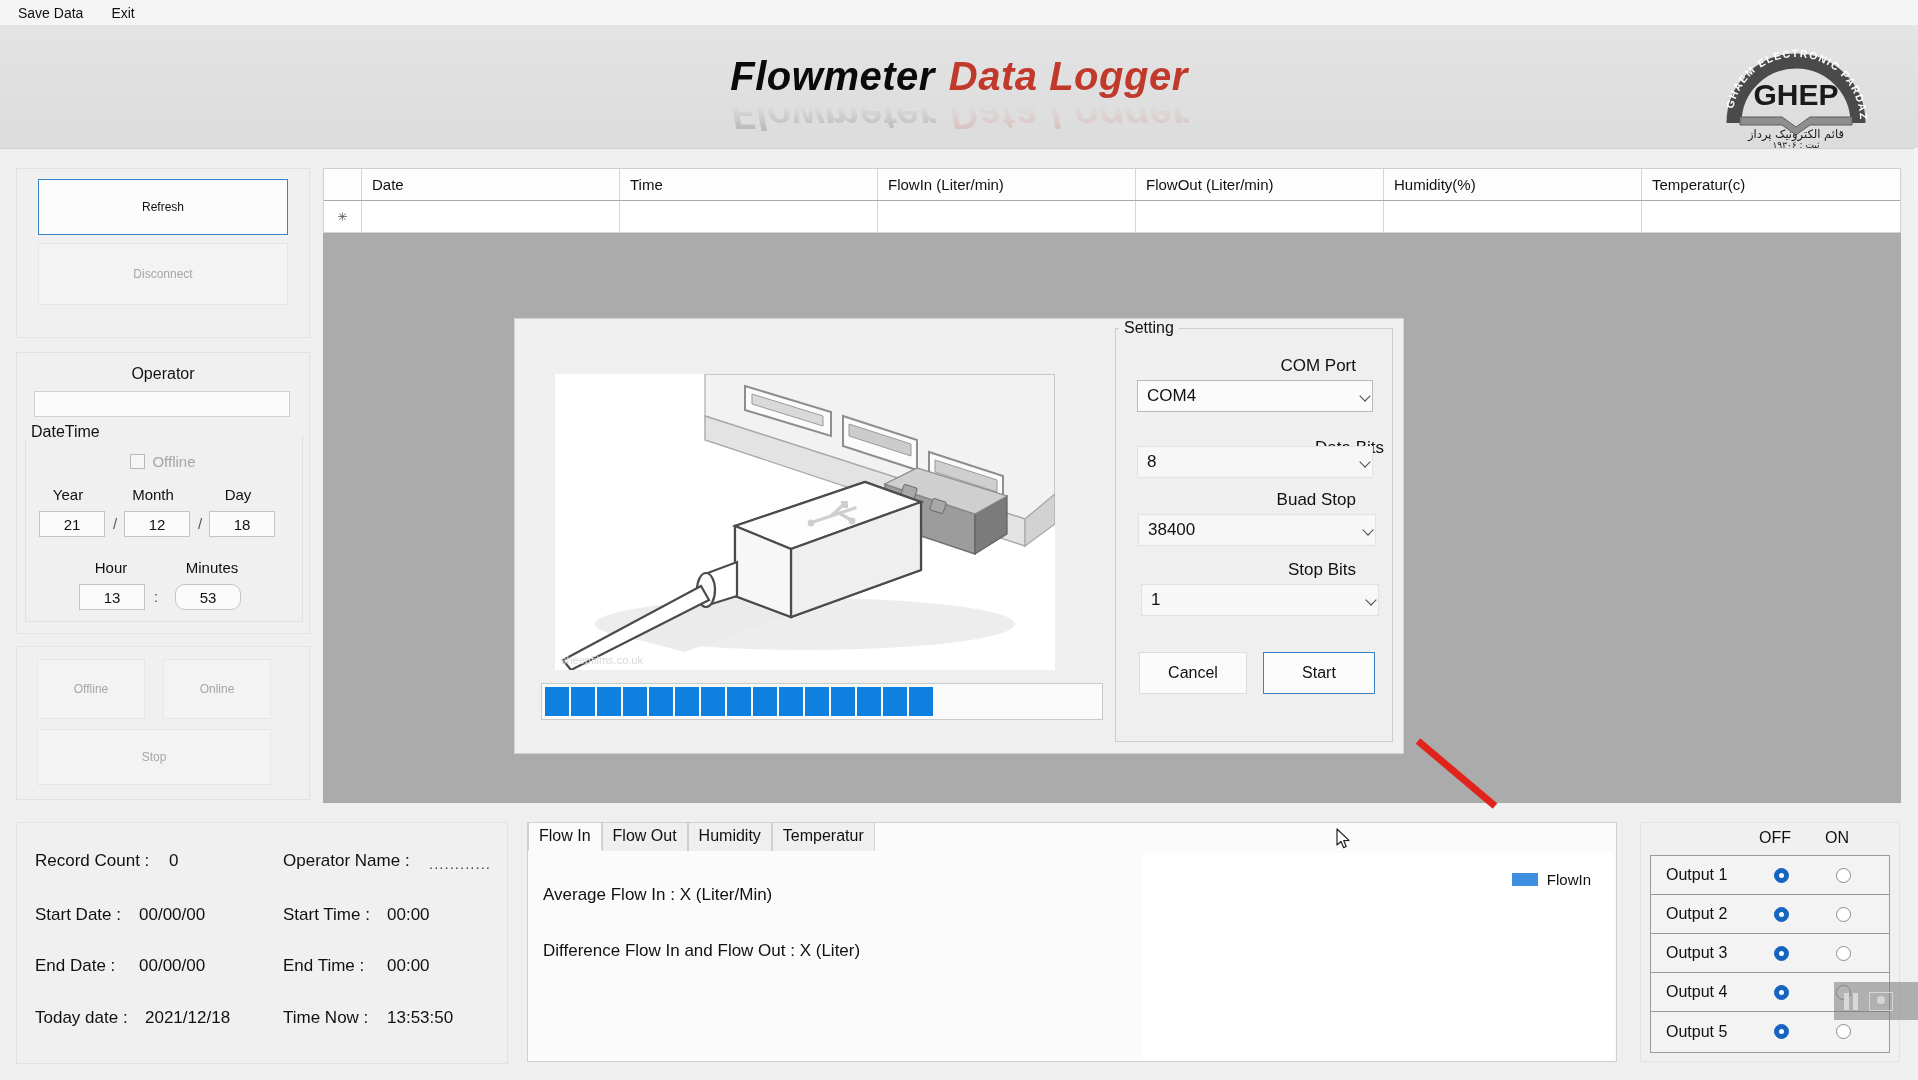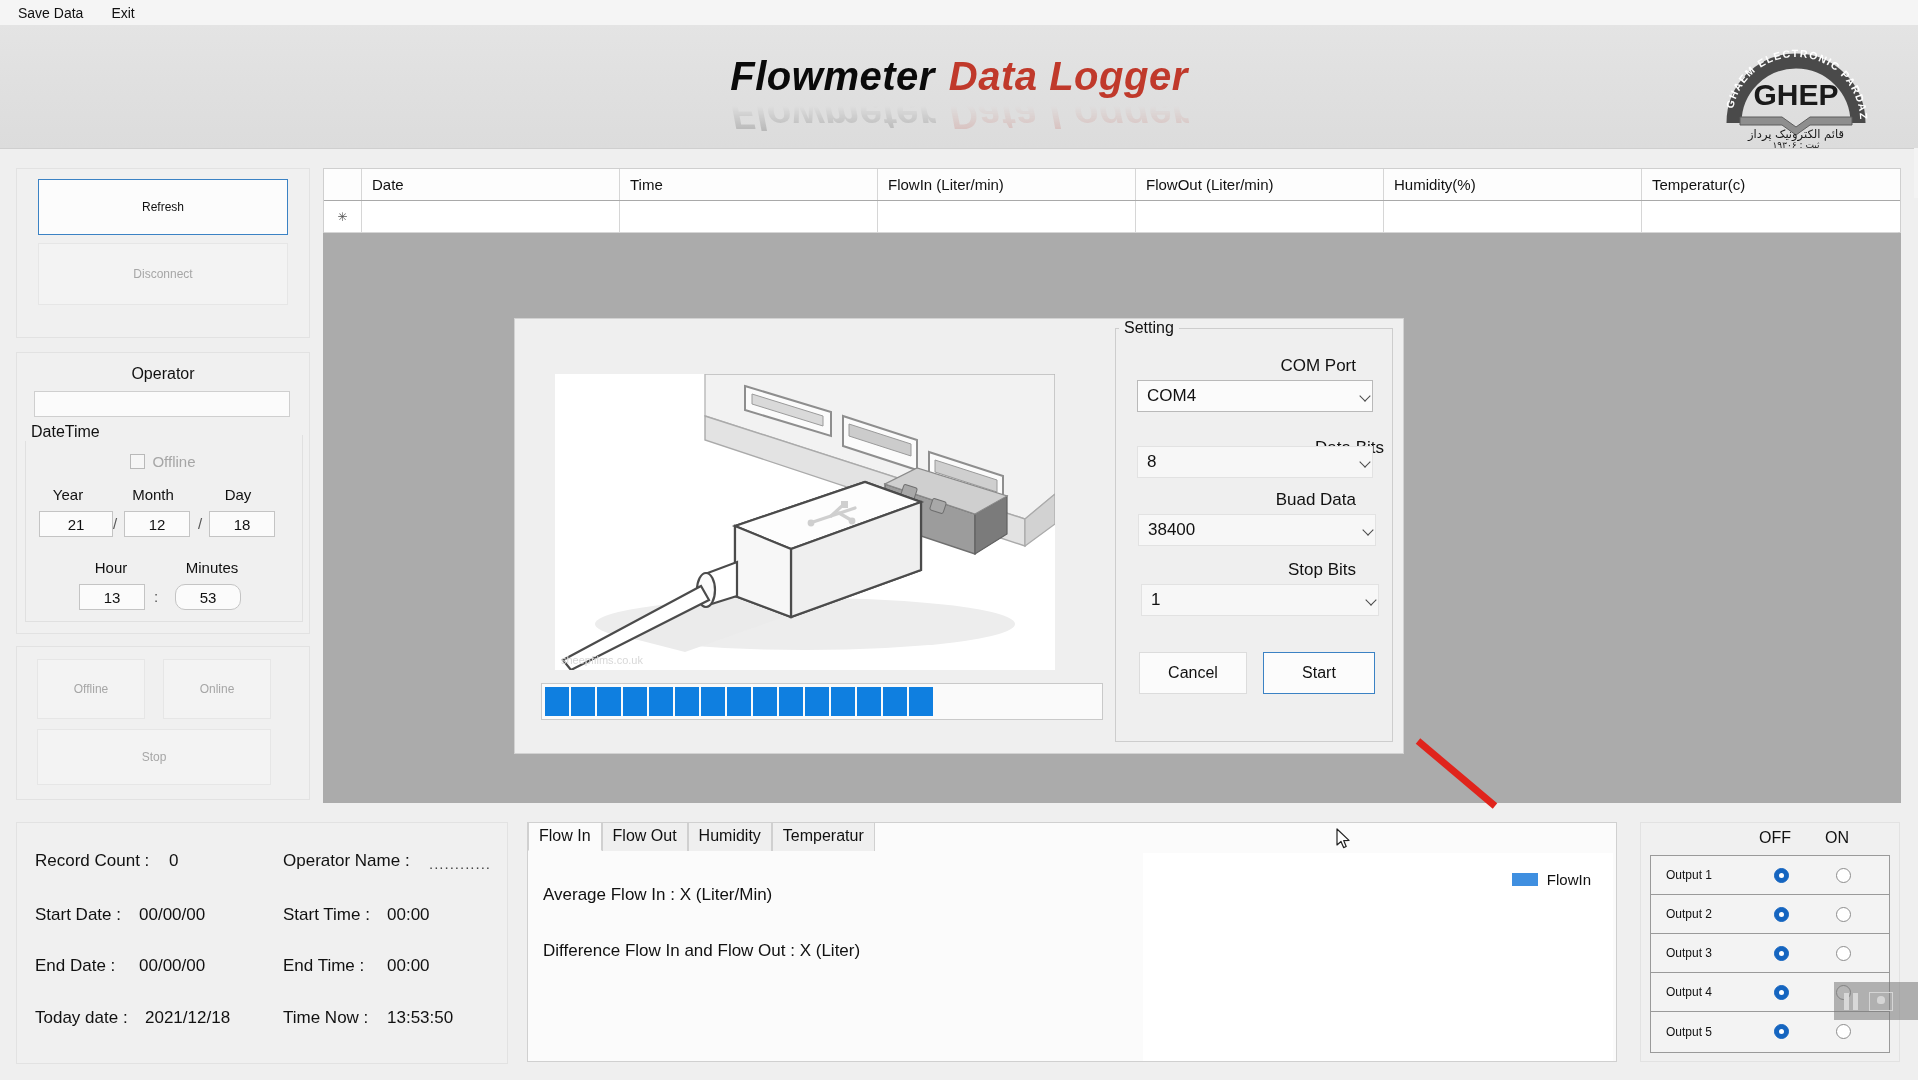--- a/index.html
+++ b/index.html
@@ -118,21 +118,21 @@
   .legend{position:absolute;right:22px;top:18px;display:flex;align-items:center;gap:9px;font-size:15px;color:#111;}
   .swatch{width:26px;height:13px;background:#3f8fe0;display:inline-block;}
 
   
   .outpanel{position:absolute;left:1640px;top:822px;width:260px;height:240px;background:#f0f0f0;border:1px solid #e2e2e2;box-sizing:border-box;}
   .outhead{position:absolute;left:0;top:6px;width:258px;height:24px;}
   .outhead span{position:absolute;font-size:16px;}
   .outtable{position:absolute;left:9px;top:32px;width:240px;height:198px;border:1px solid #9a9a9a;box-sizing:border-box;background:#f3f3f3;}
   .outrow{display:flex;align-items:center;height:39px;box-sizing:border-box;border-bottom:1px solid #9a9a9a;position:relative;}
   .outrow:last-child{border-bottom:none;}
-  .outname{position:absolute;left:15px;font-size:12px;color:#111;}
+  .outname{position:absolute;left:15px;font-size:16px;color:#111;}
   .radio{position:absolute;width:15px;height:15px;border-radius:50%;border:1px solid #8d8d8d;background:#fff;box-sizing:border-box;}
   .radio.on{border:1px solid #1565c0;background:#1565c0;}
   .radio.on:after{content:"";position:absolute;left:4px;top:4px;width:5px;height:5px;border-radius:50%;background:#fff;}
   .radio.off-col{left:123px;}
   .radio.on-col{left:185px;}
 
   
   .floatbar{position:absolute;left:1834px;top:982px;width:84px;height:38px;
             background:rgba(120,120,120,.55);display:flex;align-items:center;gap:10px;padding-left:10px;box-sizing:border-box;}
   .pauseico{width:15px;height:17px;display:flex;gap:4px;}
@@ -198,21 +198,21 @@
 
     <div class="chkrow">
       <span class="chkbox"></span>
       <span>Offline</span>
     </div>
 
     <div class="dlab" style="left:12px;top:133px;width:78px;">Year</div>
     <div class="dlab" style="left:97px;top:133px;width:78px;">Month</div>
     <div class="dlab" style="left:182px;top:133px;width:78px;">Day</div>
 
-    <input class="dinput" style="left: 22px; top: 158px; width: 74px;" value="21">
+    <input class="dinput" style="left: 22px; top: 158px; width: 66px;" value="21">
     <div class="sep" style="left:96px;top:162px;">/</div>
     <input class="dinput" style="left: 107px; top: 158px; width: 66px;" value="12">
     <div class="sep" style="left:181px;top:162px;">/</div>
     <input class="dinput" style="left: 192px; top: 158px; width: 66px;" value="18">
 
     <div class="dlab" style="left:55px;top:206px;width:78px;">Hour</div>
     <div class="dlab" style="left:150px;top:206px;width:90px;">Minutes</div>
 
     <input class="dinput" style="left: 62px; top: 231px; width: 66px;" value="13">
     <div class="sep" style="left:137px;top:235px;">:</div>
@@ -346,21 +346,21 @@
         <span>COM4</span>
         <span class="chev"></span>
       </div>
 
       <div class="slab" style="top:110px;padding-left:28px;">Data Bits</div>
       <div class="sel-wrap flat" style="left:22px;top:118px;width:236px;">
         <span>8</span>
         <span class="chev"></span>
       </div>
 
-      <div class="slab" style="top:162px;">Buad Data</div>
+      <div class="slab" style="top:162px;">Buad Stop</div>
       <div class="sel-wrap flat" style="left:23px;top:186px;width:238px;justify-content:space-between;">
         <span>38400</span>
         <span class="chev"></span>
       </div>
 
       <div class="slab" style="top:232px;">Stop Bits</div>
       <div class="sel-wrap flat" style="left:26px;top:256px;width:238px;">
         <span>1</span>
         <span class="chev"></span>
       </div>

